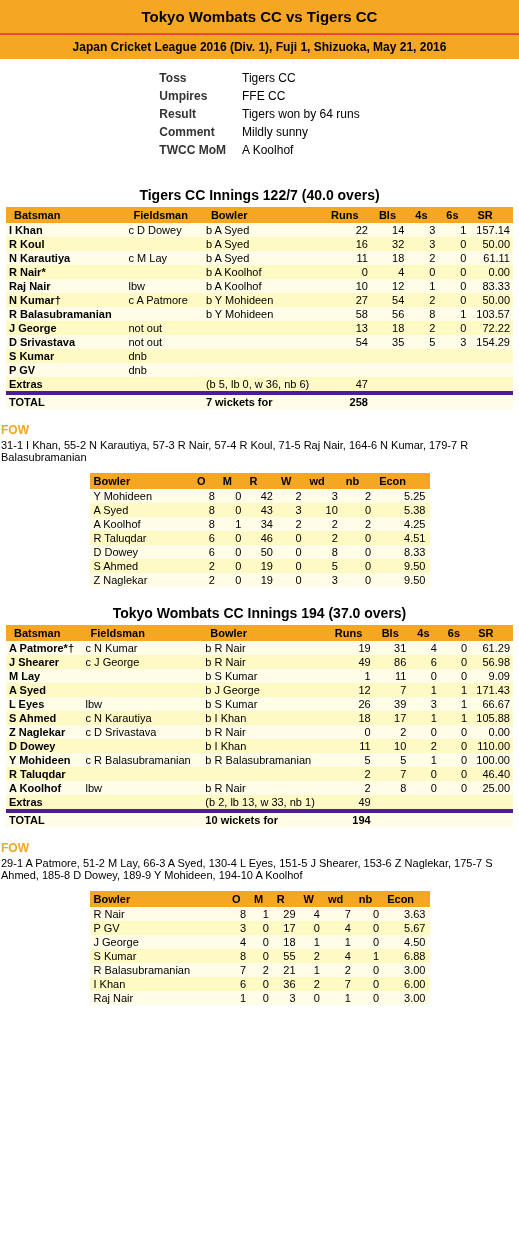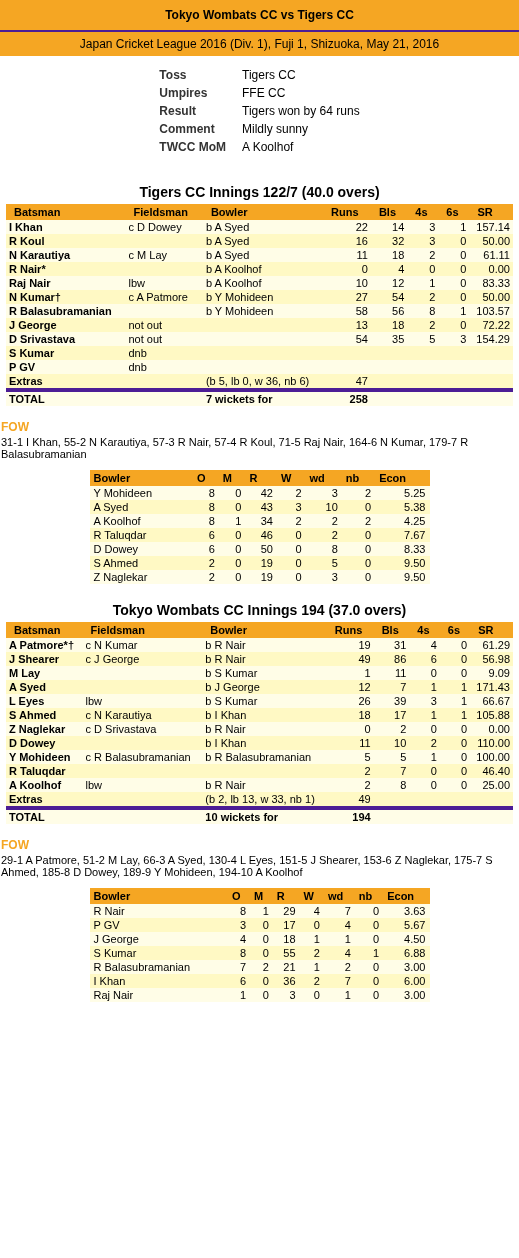--- a/index.html
+++ b/index.html
@@ -7,31 +7,31 @@
       font-family: Arial, sans-serif;
       font-size: 12px;
       width: 519px;
       background: #fff;
     }
     .main-title {
       background: #f5a623;
       color: #000;
       text-align: center;
       padding: 8px 4px;
-      font-size: 12px;
+      font-size: 15px;
       font-weight: bold;
     }
     .sub-title {
       background: #f5a623;
       color: #000;
       text-align: center;
       padding: 5px 4px;
       font-size: 12px;
-      font-weight: normal;
-      border-top: 2px solid #4c1d95;
+      font-weight: bold;
+      border-top: 2px solid #ef4444;
     }
     .match-info {
       padding: 10px 20px;
     }
     .match-info table {
       margin: 0 auto;
       border-collapse: collapse;
     }
     .match-info td {
       padding: 2px 8px;
@@ -348,21 +348,21 @@
         <td class="num">4.25</td>
       </tr>
       <tr>
         <td>R Taluqdar</td>
         <td class="num">6</td>
         <td class="num">0</td>
         <td class="num">46</td>
         <td class="num">0</td>
         <td class="num">2</td>
         <td class="num">0</td>
-        <td class="num">7.67</td>
+        <td class="num">4.51</td>
       </tr>
       <tr>
         <td>D Dowey</td>
         <td class="num">6</td>
         <td class="num">0</td>
         <td class="num">50</td>
         <td class="num">0</td>
         <td class="num">8</td>
         <td class="num">0</td>
         <td class="num">8.33</td>

